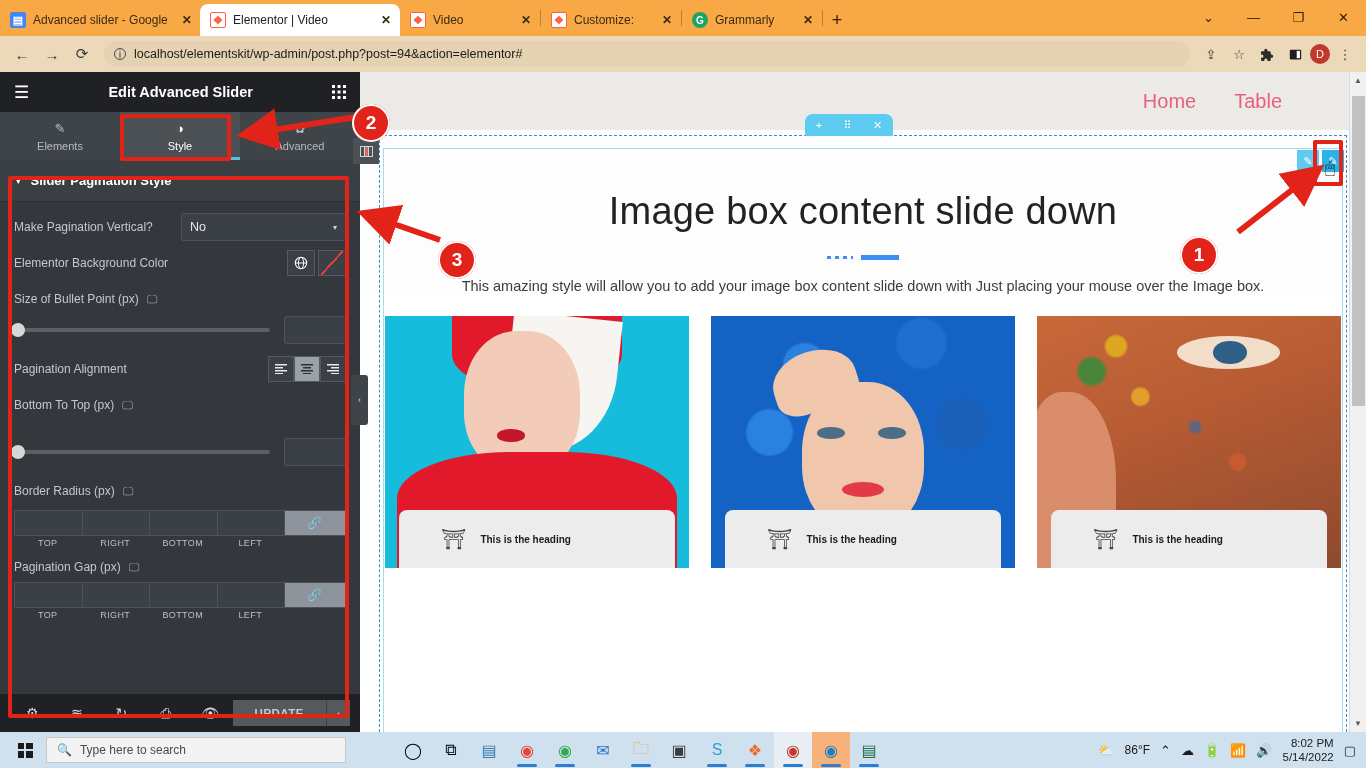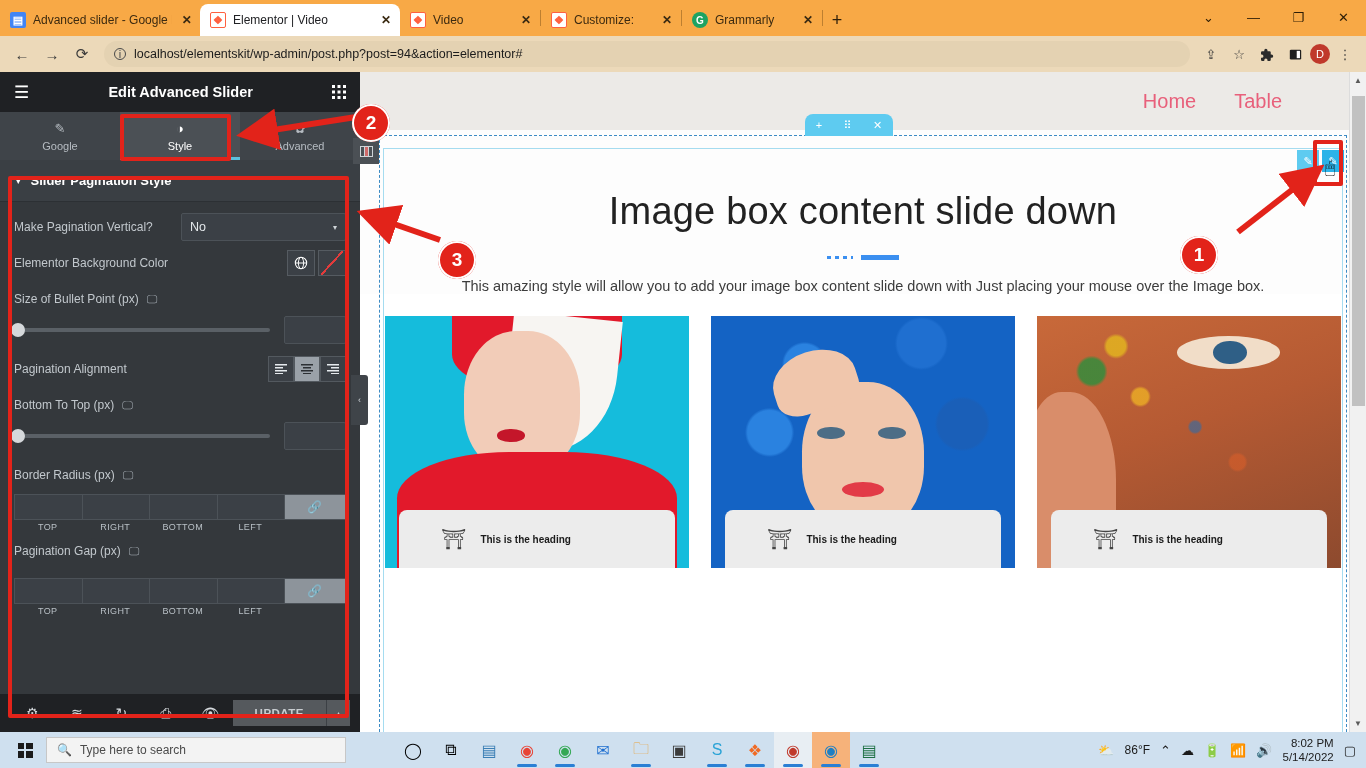--- a/index.html
+++ b/index.html
@@ -367,21 +367,21 @@
               <rect x="5.5" y="11" width="3" height="3"></rect>
               <rect x="11" y="11" width="3" height="3"></rect>
           </g>
         </svg>
       </div>
     </div>
 
     <div class="ele-tabs">
       <div class="ele-tab">
         <span class="ic">✎</span>
-        <span>Google</span>
+        <span>Elements</span>
       </div>
       <div class="ele-tab active">
         <span class="ic">◑</span>
         <span>Style</span>
       </div>
       <div class="ele-tab">
         <span class="ic">✿</span>
         <span>Advanced</span>
       </div>
     </div>
@@ -457,21 +457,21 @@
                   <rect x="0" y="0" width="12" height="1.5"></rect>
                   <rect x="4" y="3" width="8" height="1.5"></rect>
                   <rect x="0" y="6" width="12" height="1.5"></rect>
                   <rect x="4" y="9" width="8" height="1"></rect>
                 </g>
               </svg>
           </div>
         </div>
       </div>
 
-      <div class="row" style="margin-bottom:2px">
+      <div class="row" style="margin-bottom:18px">
         <span class="ctrl-label">
           <span>Bottom To Top (px)</span>
           <span class="resp-ic">🖵</span>
         </span>
       </div>
       <div class="slider-row">
         <div class="slider-track">
           <div class="slider-knob"></div>
         </div>
         <div class="num-input"></div>
@@ -491,21 +491,21 @@
         <div class="dim-link">🔗</div>
       </div>
       <div class="dim-labels">
         <div class="dim-lab">TOP</div>
         <div class="dim-lab">RIGHT</div>
         <div class="dim-lab">BOTTOM</div>
         <div class="dim-lab">LEFT</div>
         <div class="dim-lab spacer"></div>
       </div>
 
-      <div class="row" style="margin-bottom:16px;min-height:22px">
+      <div class="row" style="margin-bottom:4px;min-height:22px">
         <span class="ctrl-label">
           <span>Pagination Gap (px)</span>
           <span class="resp-ic">🖵</span>
         </span>
       </div>
       <div class="dim-row">
         <div class="dim-cell"></div>
         <div class="dim-cell"></div>
         <div class="dim-cell"></div>
         <div class="dim-cell"></div>

